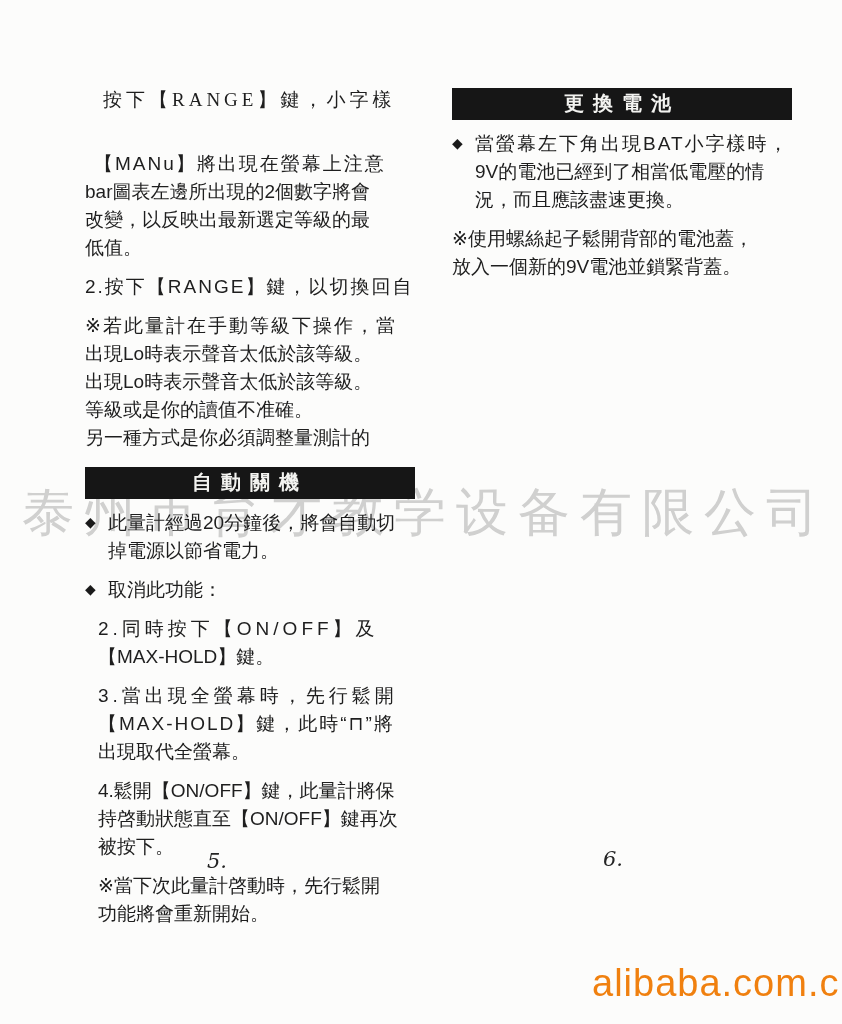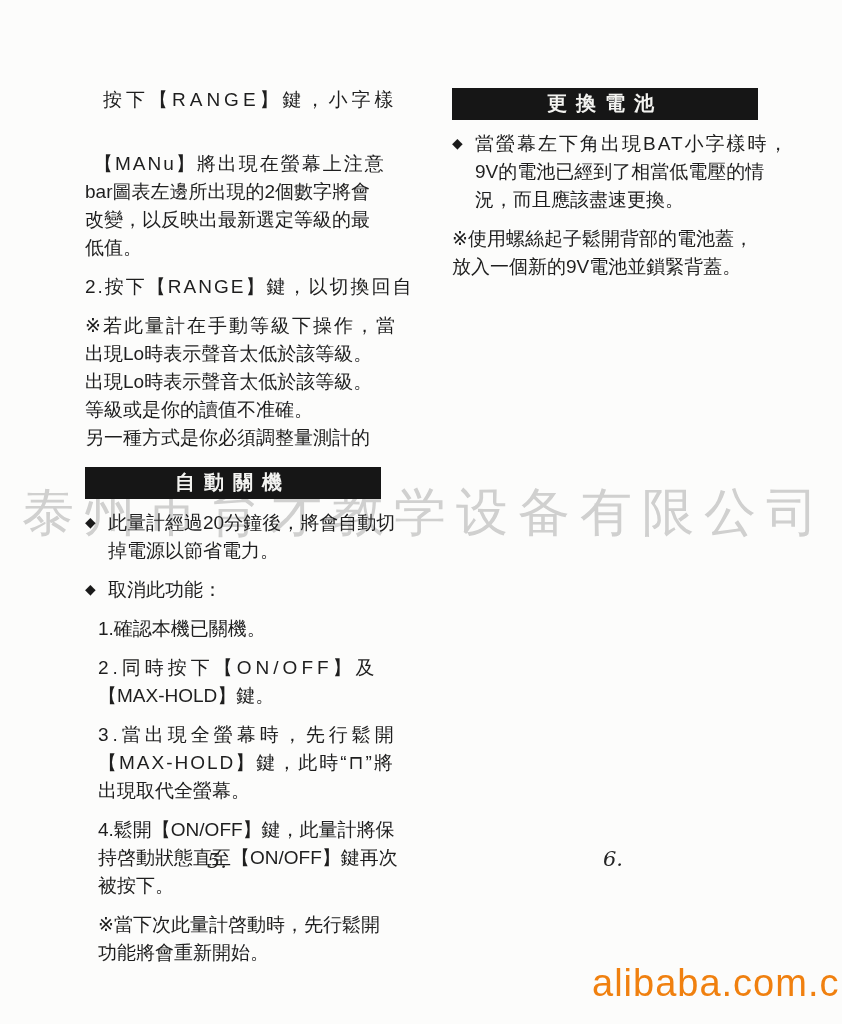--- a/index.html
+++ b/index.html
@@ -6,28 +6,28 @@
   body{width:842px;height:1024px;overflow:hidden;background:#e9e9e9;}
   .page{
     position:relative;width:842px;height:1024px;background:#fcfcfb;
     font-family:"Liberation Sans","DejaVu Sans",sans-serif;color:#1e1e1e;
   }
   .col{position:absolute;font-size:19px;line-height:28px;}
   .col-left{left:85px;top:86px;width:308px;}
   .col-right{left:452px;top:88px;width:314px;}
   .block{margin-bottom:11px;}
   .ln{white-space:nowrap;}
-  .ind2{padding-left:18px;}
+  .ind2{padding-left:18px;font-family:Liberation Serif, serif;}
   .ind1{padding-left:9px;margin-top:36px;}
   .sp1{letter-spacing:2px;}
   .sp2{letter-spacing:4px;}
   .section-bar{
     background:#161616;color:#f3f3f0;text-align:center;
     font-size:20px;font-weight:bold;letter-spacing:9px;
-    padding:1px 0 3px;margin:0 0 10px 0;
+    padding:1px 17px 3px;margin:0 0 10px 0;
     font-family:"Liberation Serif","DejaVu Serif",serif;
   }
   .bar-left{margin-top:15px;width:296px;}
   .bar-right{width:306px;}
   .bullet-row{position:relative;padding-left:23px;margin-bottom:11px;}
   .bullet-marker{position:absolute;left:0;top:-1px;font-size:14px;color:#1a1a1a;}
   .steps{margin-left:13px;}
   .note{margin-bottom:11px;}
   .watermark{
     position:absolute;left:22px;top:482px;
@@ -84,23 +84,20 @@
       <div class="ln">掉電源以節省電力。</div>
     </div>
 
     <div class="bullet-row">
       <span class="bullet-marker">◆</span>
       <div class="ln">取消此功能：</div>
     </div>
 
     <div class="steps">
       <div class="block">
-        <div class="ln">1.確認本機已關機。</div>
-      </div>
-      <div class="block">
         <div class="ln sp2">2.同時按下【ON/OFF】及</div>
         <div class="ln">【MAX-HOLD】鍵。</div>
       </div>
       <div class="block">
         <div class="ln sp2">3.當出現全螢幕時，先行鬆開</div>
         <div class="ln sp1">【MAX-HOLD】鍵，此時“⊓”將</div>
         <div class="ln">出現取代全螢幕。</div>
       </div>
       <div class="block">
         <div class="ln">4.鬆開【ON/OFF】鍵，此量計將保</div>

